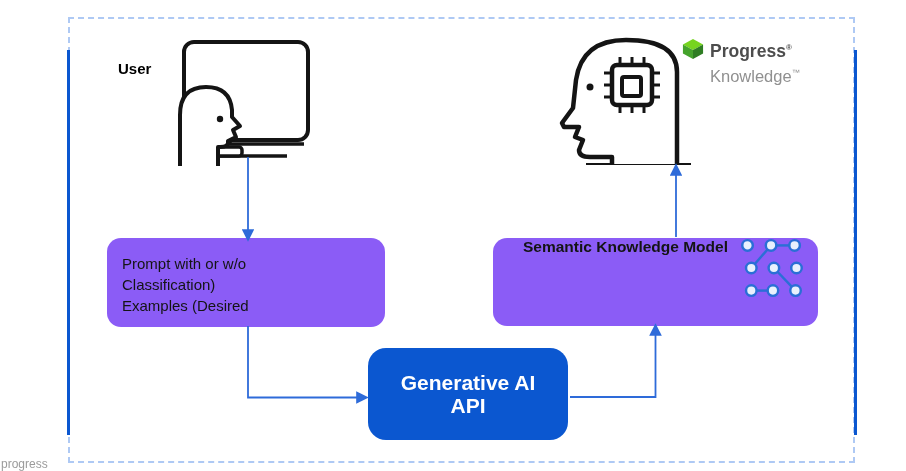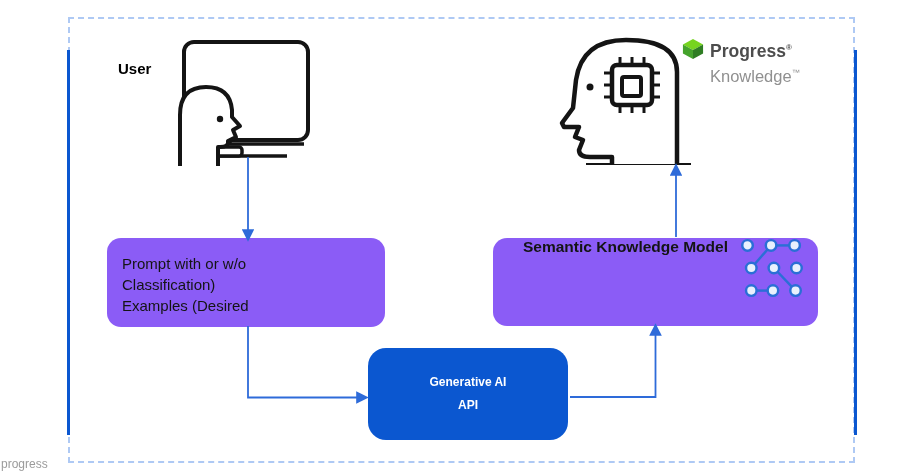--- a/index.html
+++ b/index.html
@@ -38,21 +38,21 @@
   }
   .semantic-box{
     left:493px;top:238px;width:325px;height:88px;
     display:flex;align-items:flex-start;padding:0 14px 0 30px;font-size:15.5px;font-weight:bold;
   }
   .semantic-box .net{margin-left:auto;}
 
   .genai-box{
     position:absolute;left:368px;top:348px;width:200px;height:92px;
     background:#0b57d0;border-radius:18px;color:#fff;font-weight:bold;
-    font-size:12px;line-height:23px;display:flex;flex-direction:column;
+    font-size:21px;line-height:23px;display:flex;flex-direction:column;
     align-items:center;justify-content:center;text-align:right;
   }
 
   .arrows{position:absolute;left:0;top:0;pointer-events:none;}
 
   .watermark{
     position:absolute;left:1px;top:457px;font-size:12px;color:#9b9b9b;
   }
 </style>
 </head>

